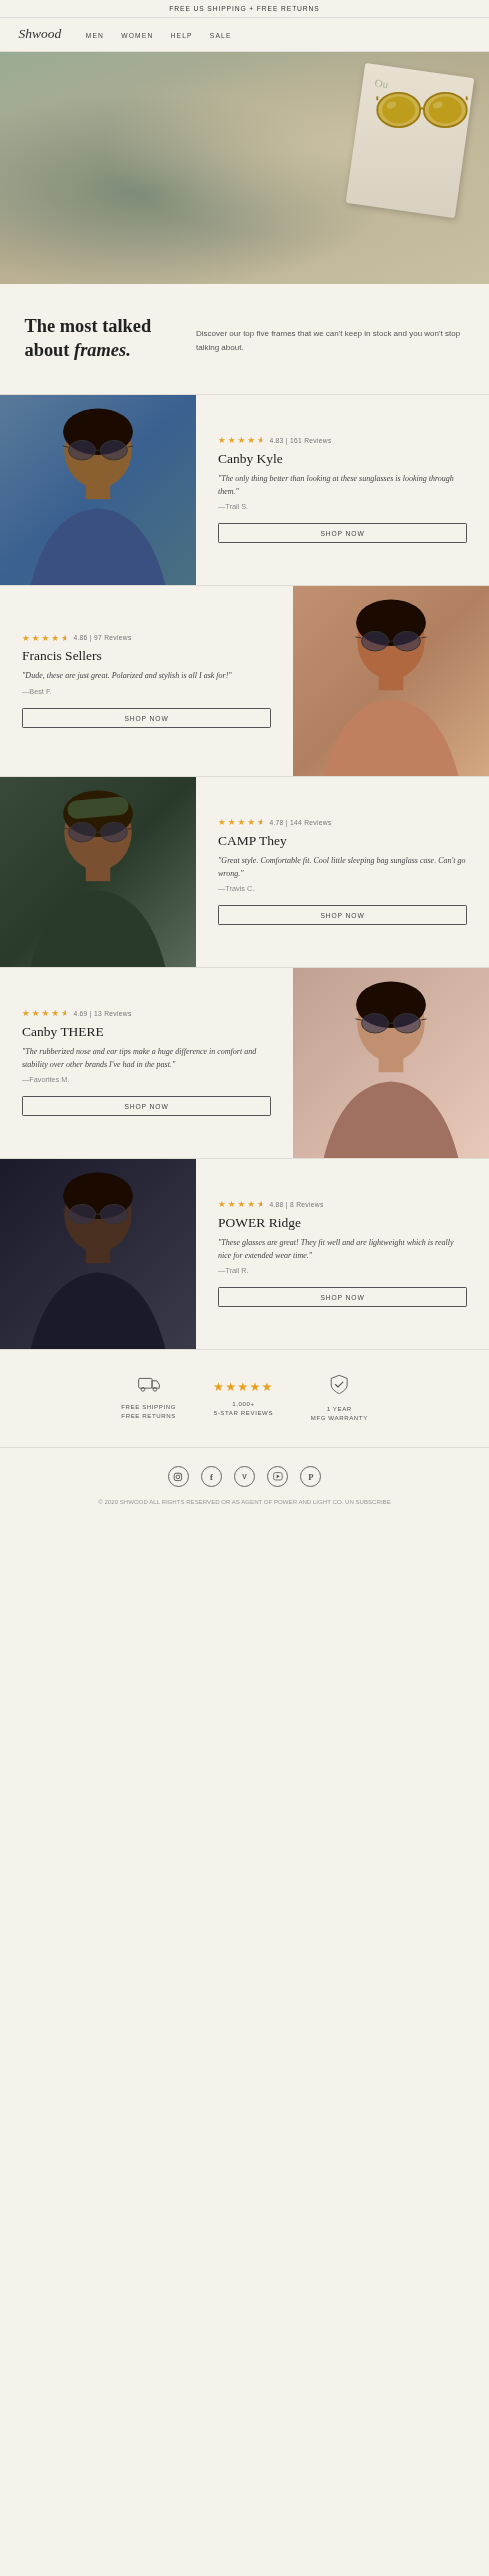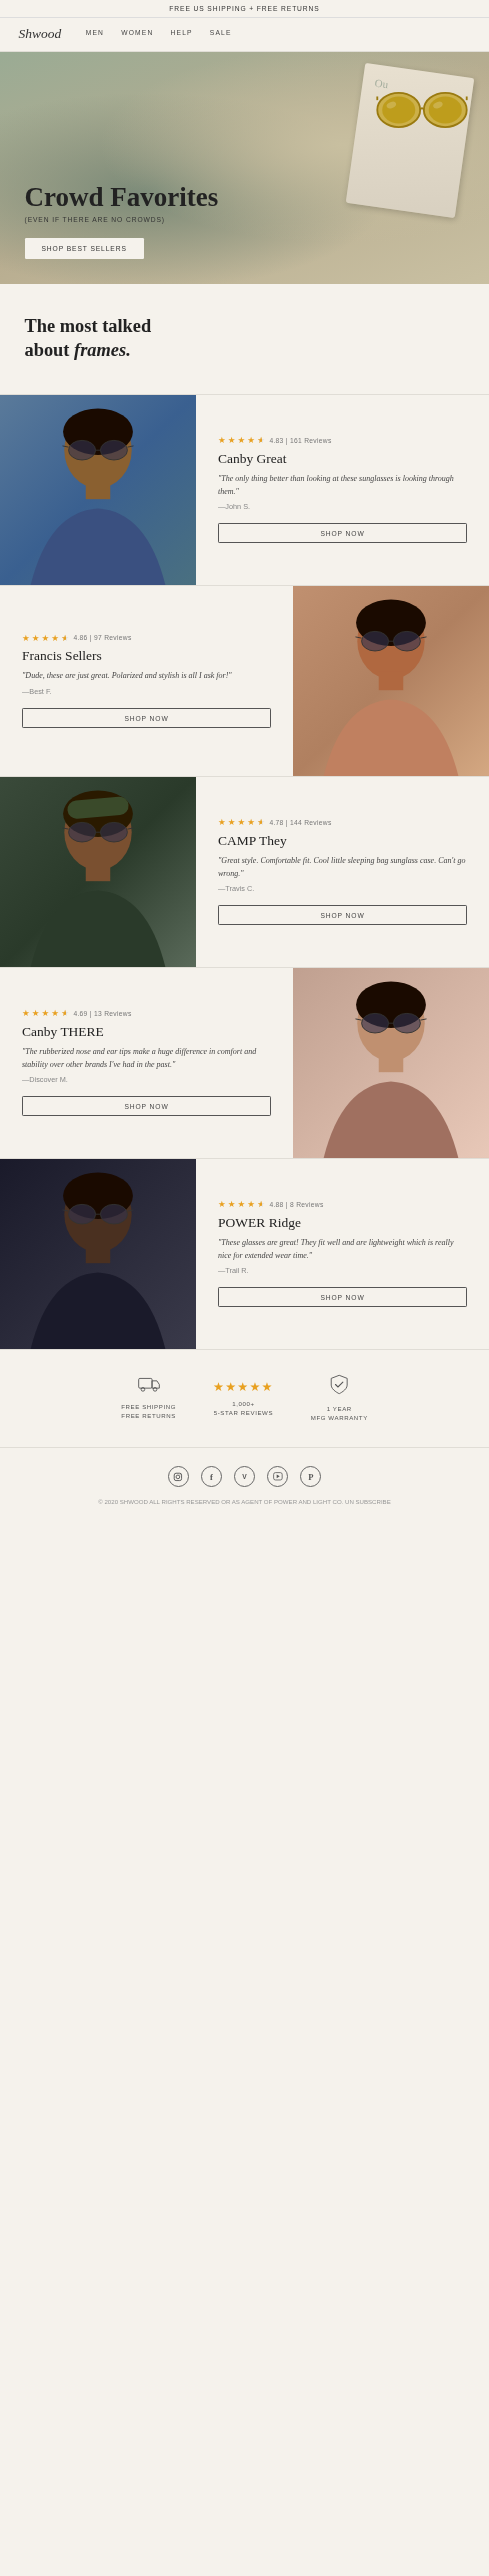--- a/index.html
+++ b/index.html
@@ -19,20 +19,21 @@
       font-size: 6.7px;
       letter-spacing: 0.9px;
       font-family: Arial, sans-serif;
       color: #333;
       border-bottom: 0.6px solid #ddd;
     }
 
     
     .nav {
       display: flex;
+      align-items: center;
       padding: 8.6px 18.4px;
       background: #f5f2ec;
       border-bottom: 0.6px solid #e0ddd6;
     }
     .nav-logo {
       font-family: Georgia, serif;
       font-style: italic;
       font-size: 13.5px;
       color: #333;
       flex: 0 0 auto;
@@ -364,31 +365,27 @@
 
         <ellipse cx="42" cy="44" rx="35" ry="28" fill="none" stroke="#9a7a10" stroke-width="3"></ellipse>
         <ellipse cx="118" cy="44" rx="35" ry="28" fill="none" stroke="#9a7a10" stroke-width="3"></ellipse>
 
         <ellipse cx="30" cy="36" rx="8" ry="5" fill="rgba(255,255,255,0.2)" transform="rotate(-20,30,36)"></ellipse>
         <ellipse cx="106" cy="36" rx="8" ry="5" fill="rgba(255,255,255,0.2)" transform="rotate(-20,106,36)"></ellipse>
       </svg>
     </div>
   </div>
 
-  <div class="hero-content">
-    <h1 class="hero-title">Crowd Favorites</h1>
-    <p class="hero-subtitle">(EVEN IF THERE ARE NO CROWDS)</p>
-    <button class="btn-primary">Shop Best Sellers</button>
-  </div>
 </section>
 
 <section class="intro-section">
   <h2 class="intro-heading">
     The most talked about <em>frames.</em>
   </h2>
+  <p class="intro-text">Discover our top five frames that we can't keep in stock and you won't stop talking about.</p>
 </section>
 
 <div id="products-container">
     <div class="product-row">
       <div class="product-image-col">
         <div class="product-image-placeholder img-canby-wood" style="min-height: 171px;">
       <svg width="196" height="190" viewBox="0 0 320 310" xmlns="http://www.w3.org/2000/svg" style="display:block;">
 
         <defs>
           <linearGradient id="bg0" x1="0%" y1="0%" x2="100%" y2="100%">
@@ -424,23 +421,23 @@
             <span class="star stars-filled">★</span>
             <span class="star stars-filled">★</span>
             <span class="star stars-filled">★</span>
             <span class="star stars-filled" style="position:relative;display:inline-block;">
           <span style="color:#ddd;">★</span>
           <span style="position:absolute;left:0;top:0;width:60%;overflow:hidden;color:#e8a020;">★</span>
         </span>
           </div>
         <span class="review-count">4.83 | 161 Reviews</span>
       </div>
-      <div class="product-name">Canby Great</div>
+      <div class="product-name">Canby Kyle</div>
       <div class="product-quote">"The only thing better than looking at these sunglasses is looking through them."</div>
-      <div class="product-author">—John S.</div>
+      <div class="product-author">—Trail S.</div>
       <button class="btn-outline">Shop Now</button>
     </div>
     </div>
     <div class="product-row reverse">
       <div class="product-image-col">
         <div class="product-image-placeholder img-francis" style="min-height: 171px;">
       <svg width="196" height="190" viewBox="0 0 320 310" xmlns="http://www.w3.org/2000/svg" style="display:block;">
 
         <defs>
           <linearGradient id="bg1" x1="0%" y1="0%" x2="100%" y2="100%">
@@ -583,21 +580,21 @@
             <span class="star stars-filled">★</span>
             <span class="star stars-filled" style="position:relative;display:inline-block;">
           <span style="color:#ddd;">★</span>
           <span style="position:absolute;left:0;top:0;width:60%;overflow:hidden;color:#e8a020;">★</span>
         </span>
           </div>
         <span class="review-count">4.69 | 13 Reviews</span>
       </div>
       <div class="product-name">Canby THERE</div>
       <div class="product-quote">"The rubberized nose and ear tips make a huge difference in comfort and stability over other brands I've had in the past."</div>
-      <div class="product-author">—Discover M.</div>
+      <div class="product-author">—Favorites M.</div>
       <button class="btn-outline">Shop Now</button>
     </div>
     </div>
     <div class="product-row">
       <div class="product-image-col">
         <div class="product-image-placeholder img-camp-ridge" style="min-height: 171px;">
       <svg width="196" height="190" viewBox="0 0 320 310" xmlns="http://www.w3.org/2000/svg" style="display:block;">
 
         <defs>
           <linearGradient id="bg4" x1="0%" y1="0%" x2="100%" y2="100%">

